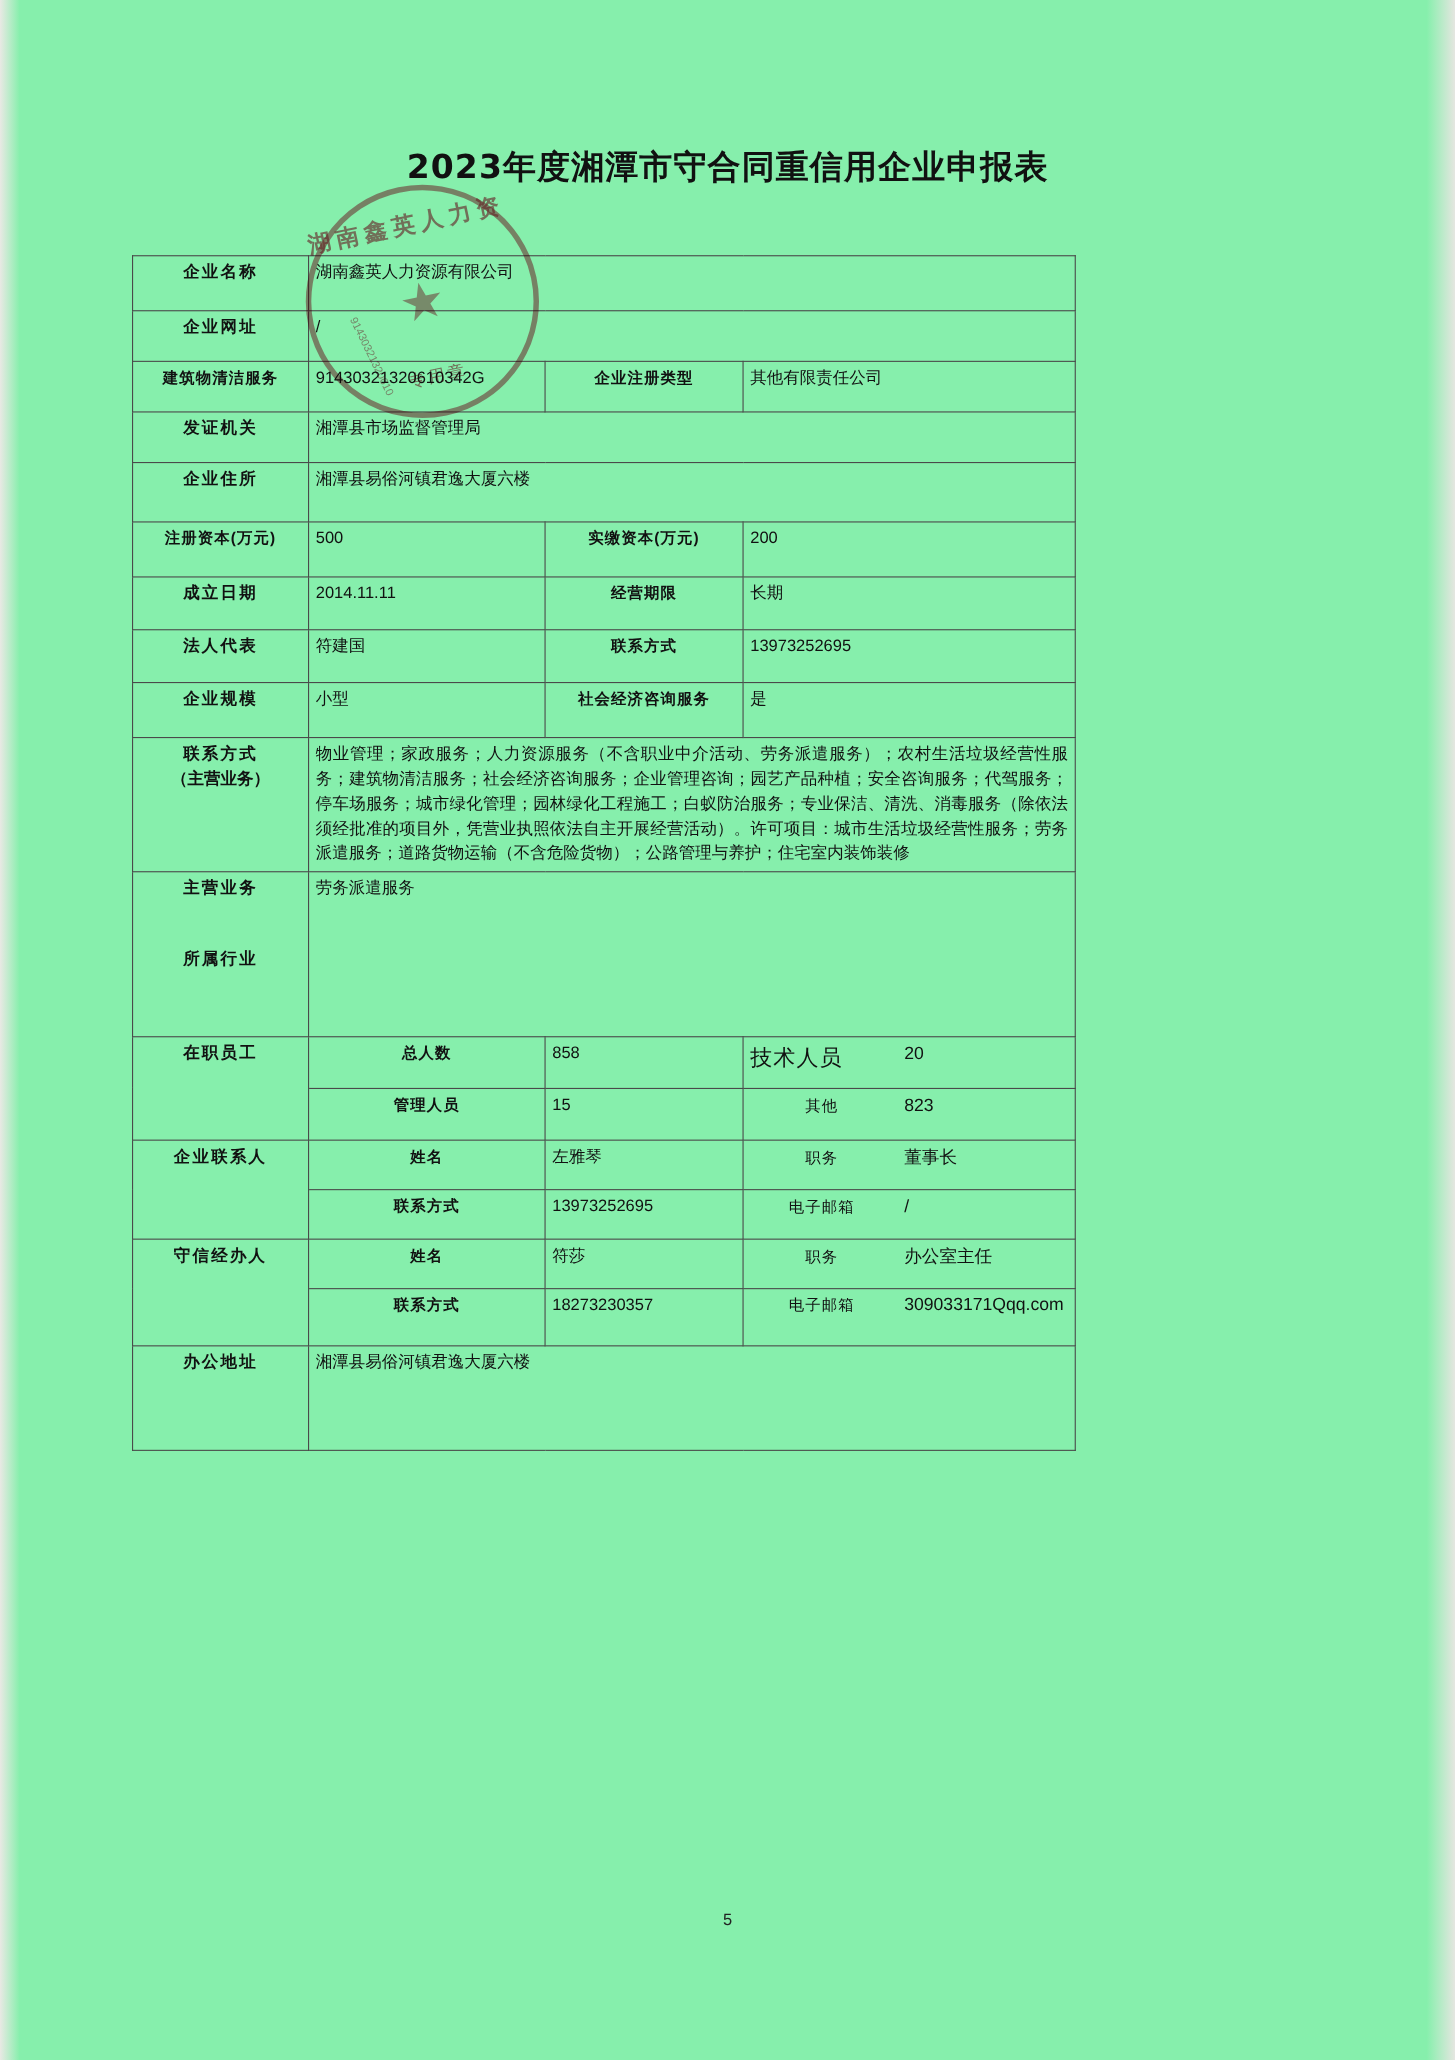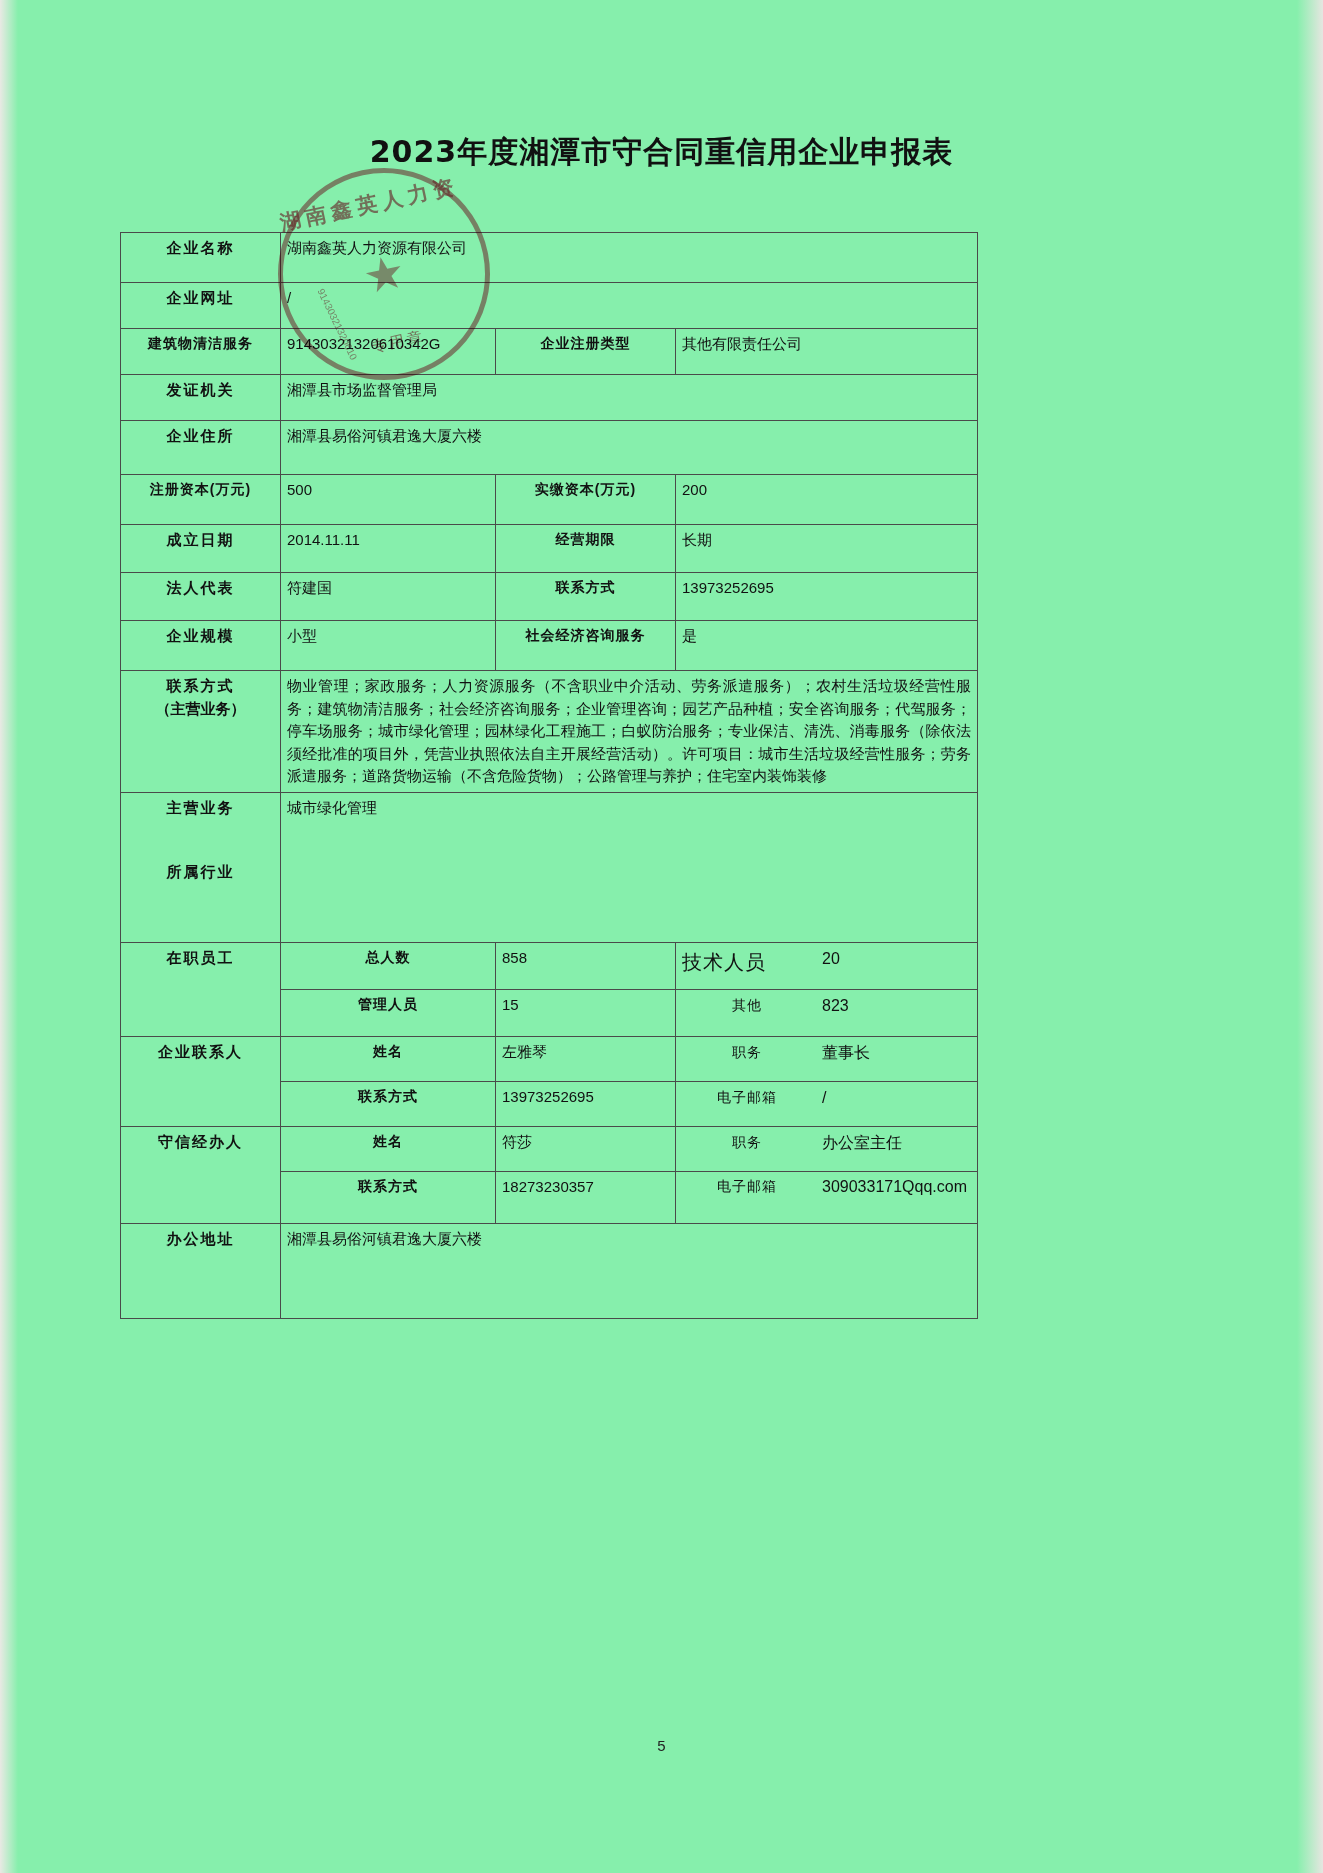--- a/index.html
+++ b/index.html
@@ -221,21 +221,21 @@
           <div style="letter-spacing:0">（主营业务）</div>
         </td>
         <td class="val scope" colspan="3">物业管理；家政服务；人力资源服务（不含职业中介活动、劳务派遣服务）；农村生活垃圾经营性服务；建筑物清洁服务；社会经济咨询服务；企业管理咨询；园艺产品种植；安全咨询服务；代驾服务；停车场服务；城市绿化管理；园林绿化工程施工；白蚁防治服务；专业保洁、清洗、消毒服务（除依法须经批准的项目外，凭营业执照依法自主开展经营活动）。许可项目：城市生活垃圾经营性服务；劳务派遣服务；道路货物运输（不含危险货物）；公路管理与养护；住宅室内装饰装修</td>
       </tr>
 
       <tr>
         <td class="lbl">
           <div>主营业务</div>
           <div style="margin-top:42px">所属行业</div>
         </td>
-        <td class="val tall-ind" colspan="3">城市绿化管理</td>
+        <td class="val tall-ind" colspan="3">劳务派遣服务</td>
       </tr>
 
       <tr>
         <td class="lbl" rowspan="2">在职员工</td>
         <td class="lbl small" style="height:47px">总人数</td>
         <td class="val">858</td>
         <td class="val">
           <table style="width:100%;border-collapse:collapse;border:0">
             <tbody>
                 <tr>

